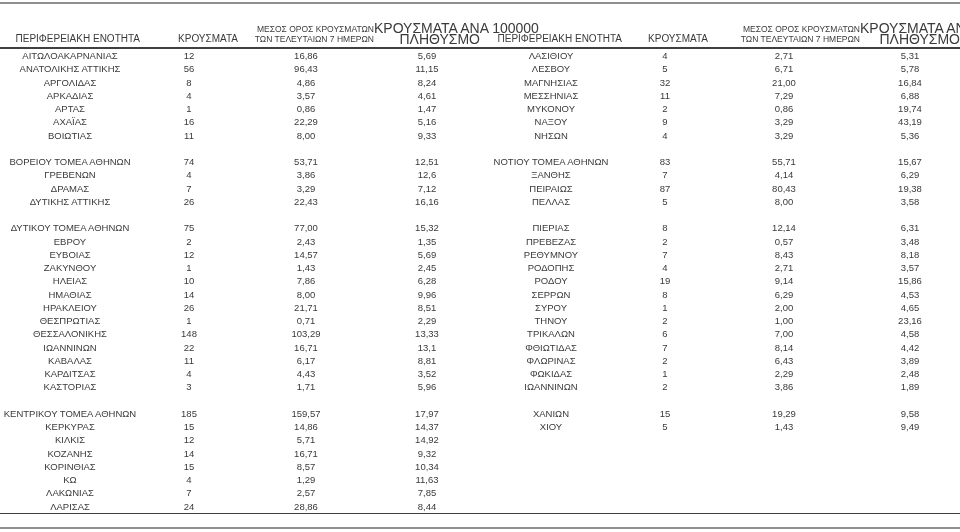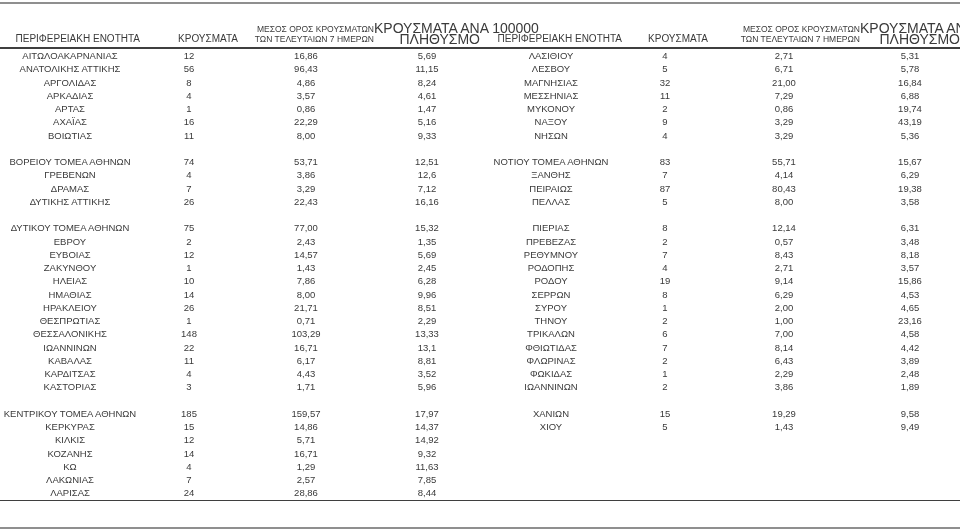--- a/index.html
+++ b/index.html
@@ -416,20 +416,30 @@
         <td>ΚΟΖΑΝΗΣ</td>
         <td>14</td>
         <td>16,71</td>
         <td>9,32</td>
         <td></td>
         <td></td>
         <td></td>
         <td></td>
       </tr>
       <tr>
+        <td>ΚΟΡΙΝΘΙΑΣ</td>
+        <td>15</td>
+        <td>8,57</td>
+        <td>10,34</td>
+        <td></td>
+        <td></td>
+        <td></td>
+        <td></td>
+      </tr>
+      <tr>
         <td>ΚΩ</td>
         <td>4</td>
         <td>1,29</td>
         <td>11,63</td>
         <td></td>
         <td></td>
         <td></td>
         <td></td>
       </tr>
       <tr>

